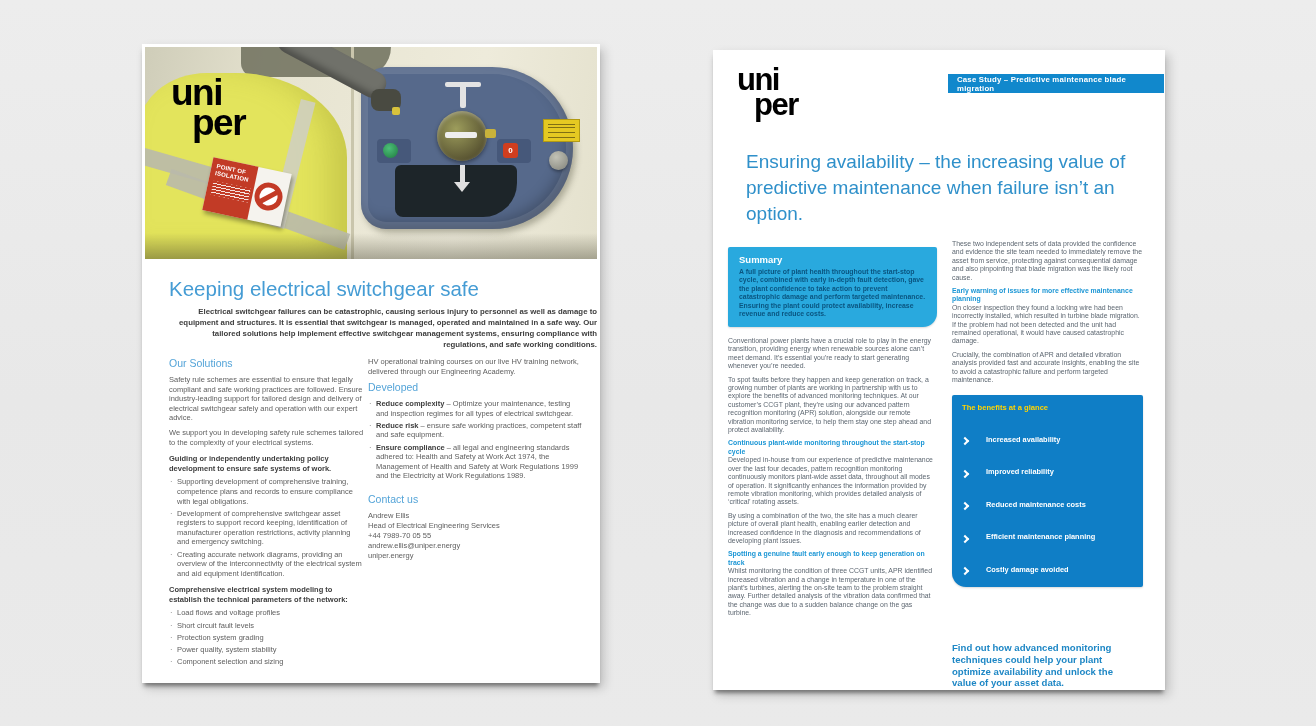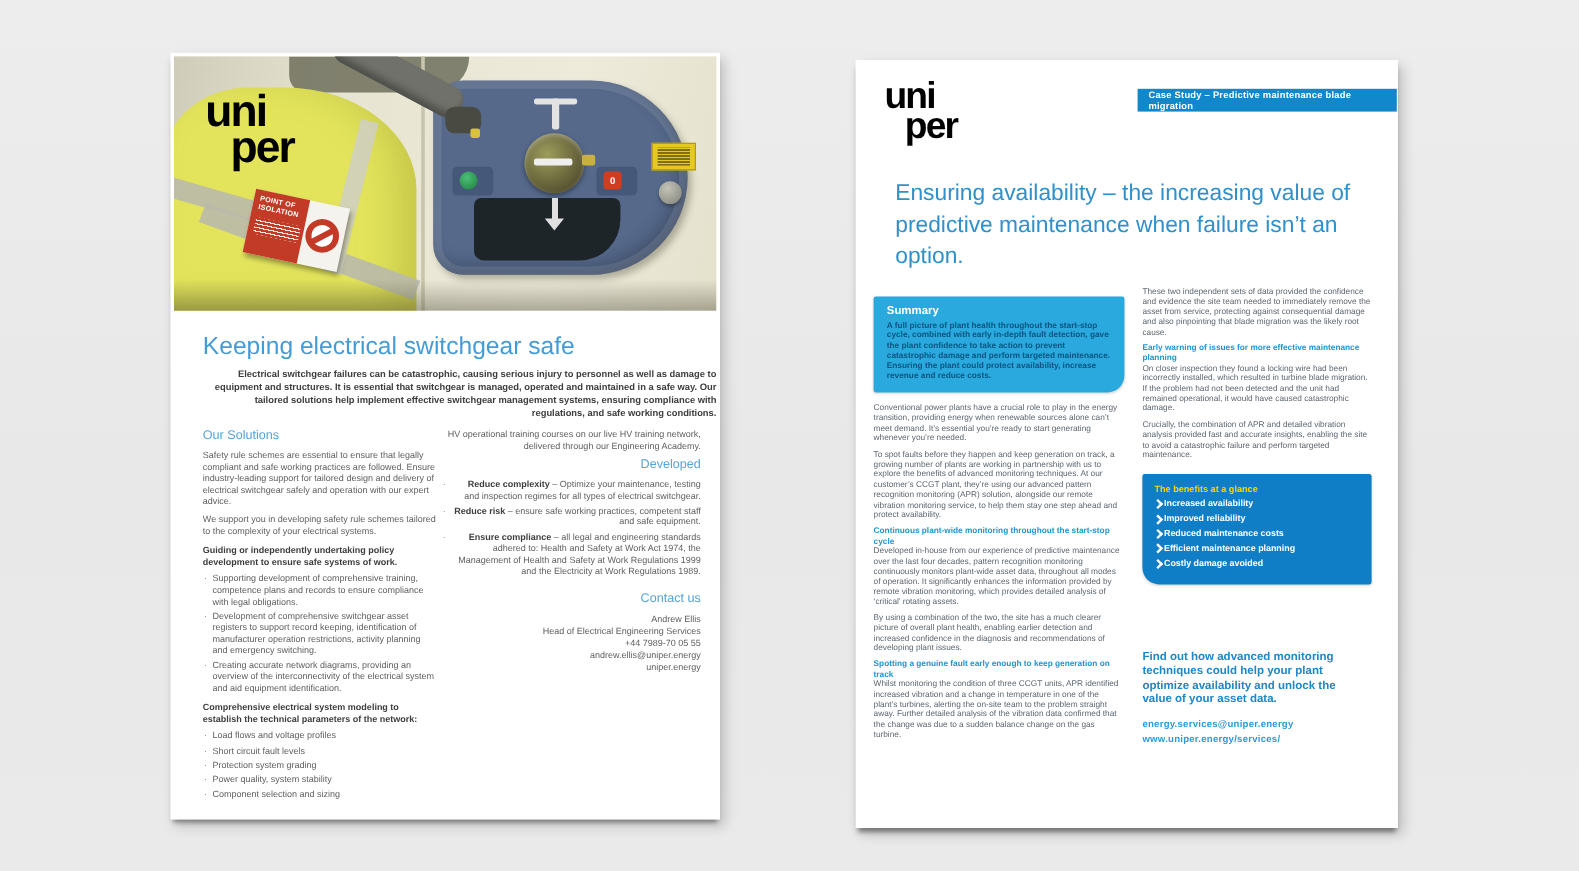--- a/index.html
+++ b/index.html
@@ -78,21 +78,21 @@
     border:1px solid #b29a14; padding:3px 4px; }
   .ph-sticker .txt { height:100%;
     background:repeating-linear-gradient(#e5c922 0 1.5px, rgba(60,50,10,.6) 1.5px 2.5px); }
   .ph-knob { position:absolute; left:404px; top:104px; width:19px; height:19px; border-radius:50%;
     background:radial-gradient(circle at 38% 32%, #c2c2b6, #82837a); box-shadow:0 2px 3px rgba(0,0,0,.3); }
 
   .lp-title { position:absolute; left:27px; top:233px; font-size:20.5px; color:#459cd4; font-weight:400; }
   .lp-intro { position:absolute; left:27px; top:262px; width:428px; font-size:7.8px; line-height:11px;
     font-weight:bold; color:#3d3d3d;text-align:right; }
   .lp-cols { position:absolute; left:27px; top:313px; width:415px; display:flex; gap:3px; }
-  .lp-col-a { width:196px; } .lp-col-b { flex:1;text-align:right; }
+  .lp-col-a { width:196px; } .lp-col-b { flex:1; }
   .sec-h { font-size:10.5px; color:#54a4d8; margin-bottom:6px; font-weight:400; }
   .lp-cols p { font-size:7.5px; line-height:9.6px; color:#606060; margin-bottom:5px; }
   .lp-cols .subhead { font-size:7.5px; line-height:9.6px; font-weight:bold; color:#3d3d3d; margin:7px 0 4px; }
   .bullet { position:relative; padding-left:8px; font-size:7.5px; line-height:9.6px; color:#606060; margin-bottom:2.5px; }
   .bullet::before { content:"·"; position:absolute; left:1px; top:0; color:#8a8a8a; }
   .bullet b { color:#3d3d3d; }
   .lp-contact { margin-top:12px; }
   .lp-contact .line { font-size:7.5px; line-height:10px; color:#606060; }
 
   
@@ -106,21 +106,21 @@
   .rp-summary .h { color:#fff; font-size:9.5px; font-weight:bold; margin-bottom:3px; }
   .rp-summary .b { color:#0a5580; font-size:6.9px; line-height:8.4px; font-weight:bold; }
   .rp-col { position:absolute; font-size:6.9px; line-height:8.4px; color:#5c6670; }
   .rp-col1 { left:15px; top:287px; width:208px; }
   .rp-col2 { left:239px; top:190px; width:191px; }
   .rp-col p { margin-bottom:5px; }
   .rp-col .bh { color:#1b96d5; font-weight:bold; margin-bottom:0; }
   .rp-benefits { margin-top:10px; background:#0f7ec6; border-radius:2px 2px 2px 14px;
     padding:9px 10px 13px; box-shadow:0 1px 2px rgba(0,0,0,.15); }
   .rp-benefits .h { color:#ffd400; font-size:7.6px; font-weight:bold; margin-bottom:3px; }
-  .ben-item { display:flex; align-items:center; gap:2px; margin-top:4px; }
+  .ben-item { display:flex; align-items:flex-end; gap:18px; margin-top:24px; }
   .ben-item .chev { width:6px; height:6px; border-right:2px solid #fff; border-top:2px solid #fff;
     transform:rotate(45deg); flex:0 0 auto; }
   .ben-item .txt { color:#fff; font-size:7.4px; font-weight:bold; }
   .rp-cta { margin-top:55px; width:175px; font-size:9.6px; line-height:11.8px; font-weight:bold; color:#1e87c5; }
   .rp-links { margin-top:9px; }
   .rp-links .lnk { display:block; color:#2e9bd6; font-size:8px; line-height:12px; font-weight:bold;
     text-decoration:none; letter-spacing:.2px; }
 </style>
 </head>
 <body>
@@ -263,18 +263,14 @@
           <span class="chev"></span>
           <span class="txt">Efficient maintenance planning</span>
         </div>
       <div class="ben-item">
           <span class="chev"></span>
           <span class="txt">Costly damage avoided</span>
         </div>
     </div>
 
     <div class="rp-cta">Find out how advanced monitoring techniques could help your plant optimize availability and unlock the value of your asset data.</div>
-    <div class="rp-links">
-      <a class="lnk" href="#">energy.services@uniper.energy</a>
-      <a class="lnk" href="#">www.uniper.energy/services/</a>
-    </div>
   </div>
 </div>
 
 </body></html>

